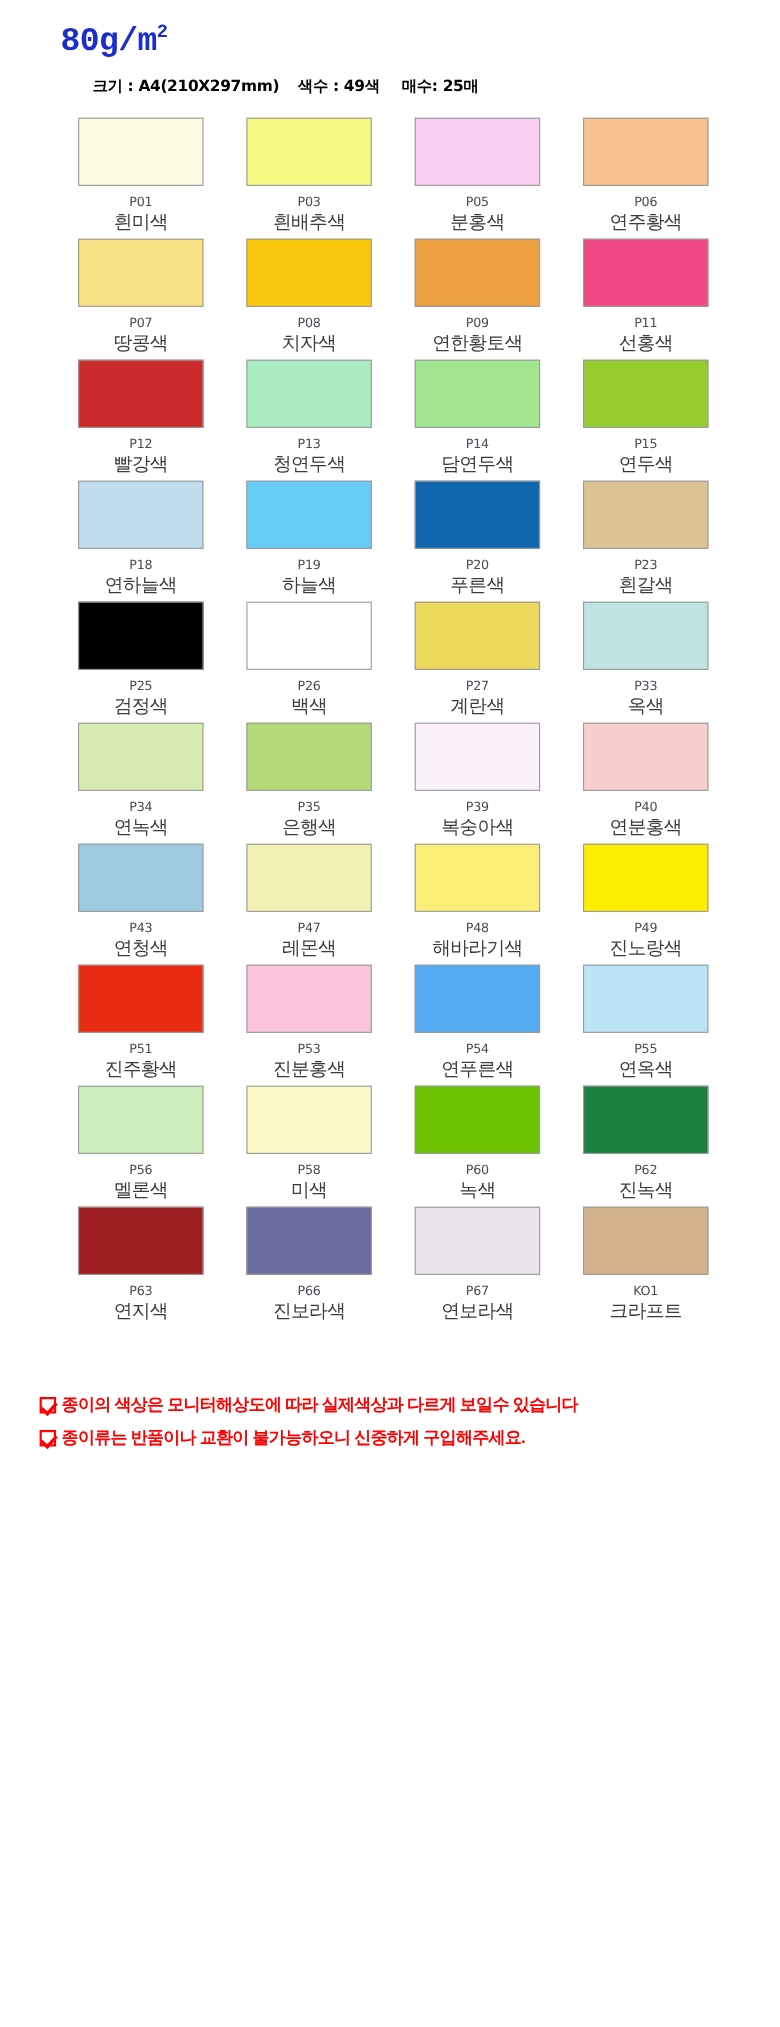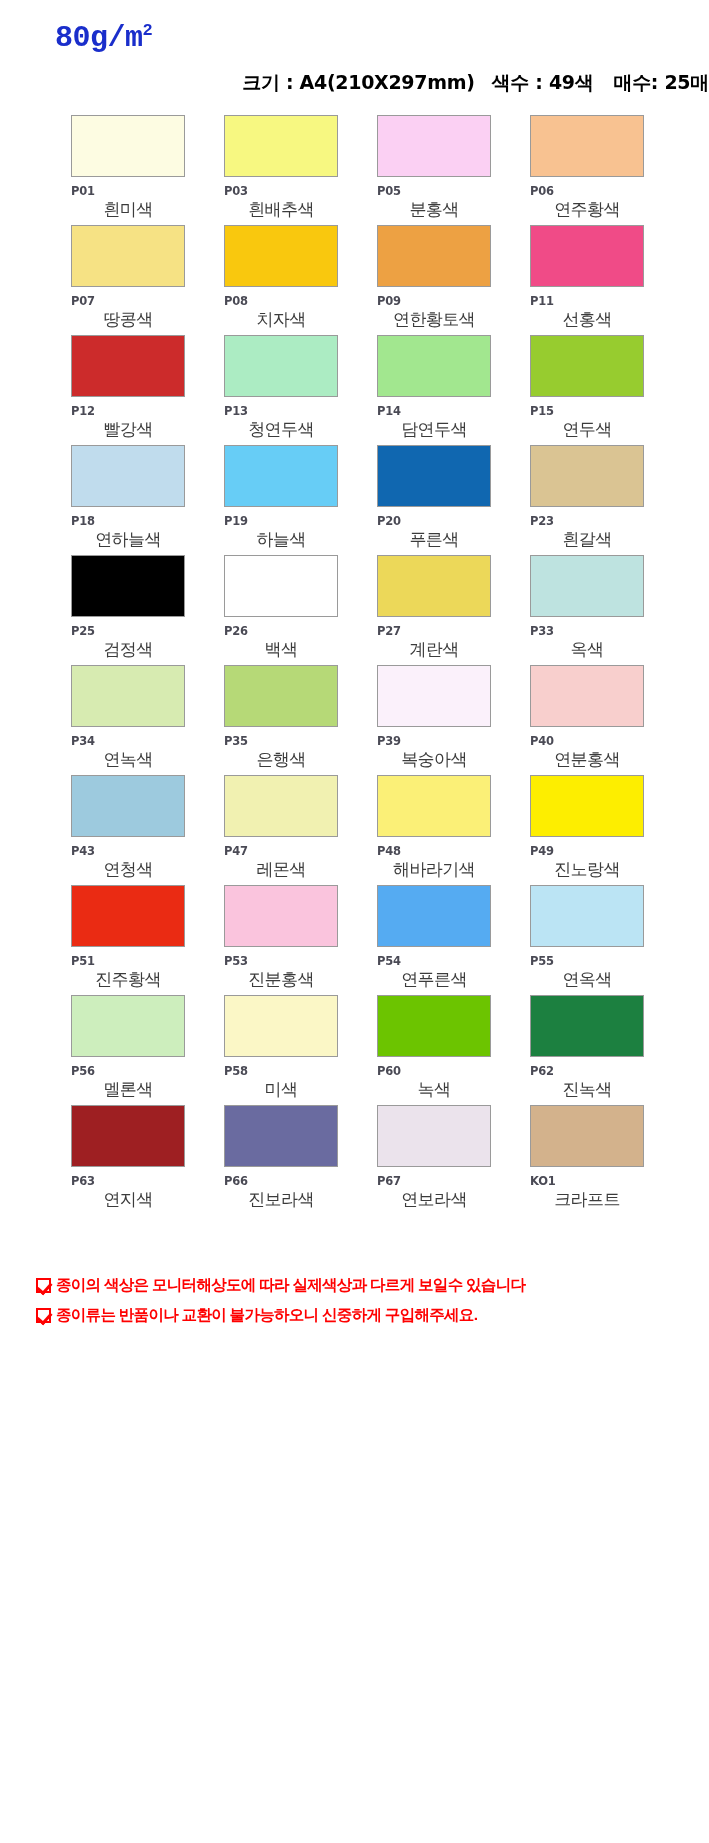--- a/index.html
+++ b/index.html
@@ -21,27 +21,26 @@
     color:#1a2ecb;
     letter-spacing:-0.5px;
     line-height:1;
     font-family:Liberation Mono, monospace;
   }
   .weight-title sup { font-size:17px; vertical-align:super; }
 
   .spec-line {
     margin-top:17px;
     margin-left:84px;
-    font-size:19px;
+    font-size:14px;
     font-weight:bold;
     color:#000000;
     letter-spacing:-0.3px;
     white-space:nowrap;
     font-family:"DejaVu Sans","Liberation Sans",sans-serif;
-    text-align:right;
   }
   .spec-gap-a { display:inline-block; width:17px; }
   .spec-gap-b { display:inline-block; width:20px; }
 
   
   .grid {
     margin-top:19px;
     padding-left:71px;
     display:grid;
     grid-template-columns:repeat(4,153px);
@@ -58,23 +57,24 @@
       radial-gradient(circle at 14% 24%, rgba(255,255,255,.38) 0 2px, transparent 3px),
       radial-gradient(circle at 47% 62%, rgba(140,110,74,.25) 0 2px, transparent 3px),
       radial-gradient(circle at 72% 18%, rgba(255,255,255,.30) 0 2px, transparent 3px),
       radial-gradient(circle at 31% 81%, rgba(150,118,80,.22) 0 2px, transparent 3px),
       radial-gradient(circle at 88% 70%, rgba(255,255,255,.28) 0 2px, transparent 3px),
       radial-gradient(circle at 60% 40%, rgba(255,255,255,.20) 0 1.5px, transparent 3px);
     background-size:23px 17px,29px 21px,19px 25px,33px 19px,25px 23px,17px 15px;
   }
   .code {
     width:114px;
+    text-align:center;
     margin-top:7px;
     font-size:11.5px;
-    font-weight:bold;
+    font-weight:normal;
     color:#4a4a55;
     letter-spacing:-0.2px;
     font-family:"DejaVu Sans","Liberation Sans",sans-serif;
   }
   .cname {
     width:114px;
     text-align:center;
     margin-top:0;
     font-size:17px;
     color:#3b3b3b;

